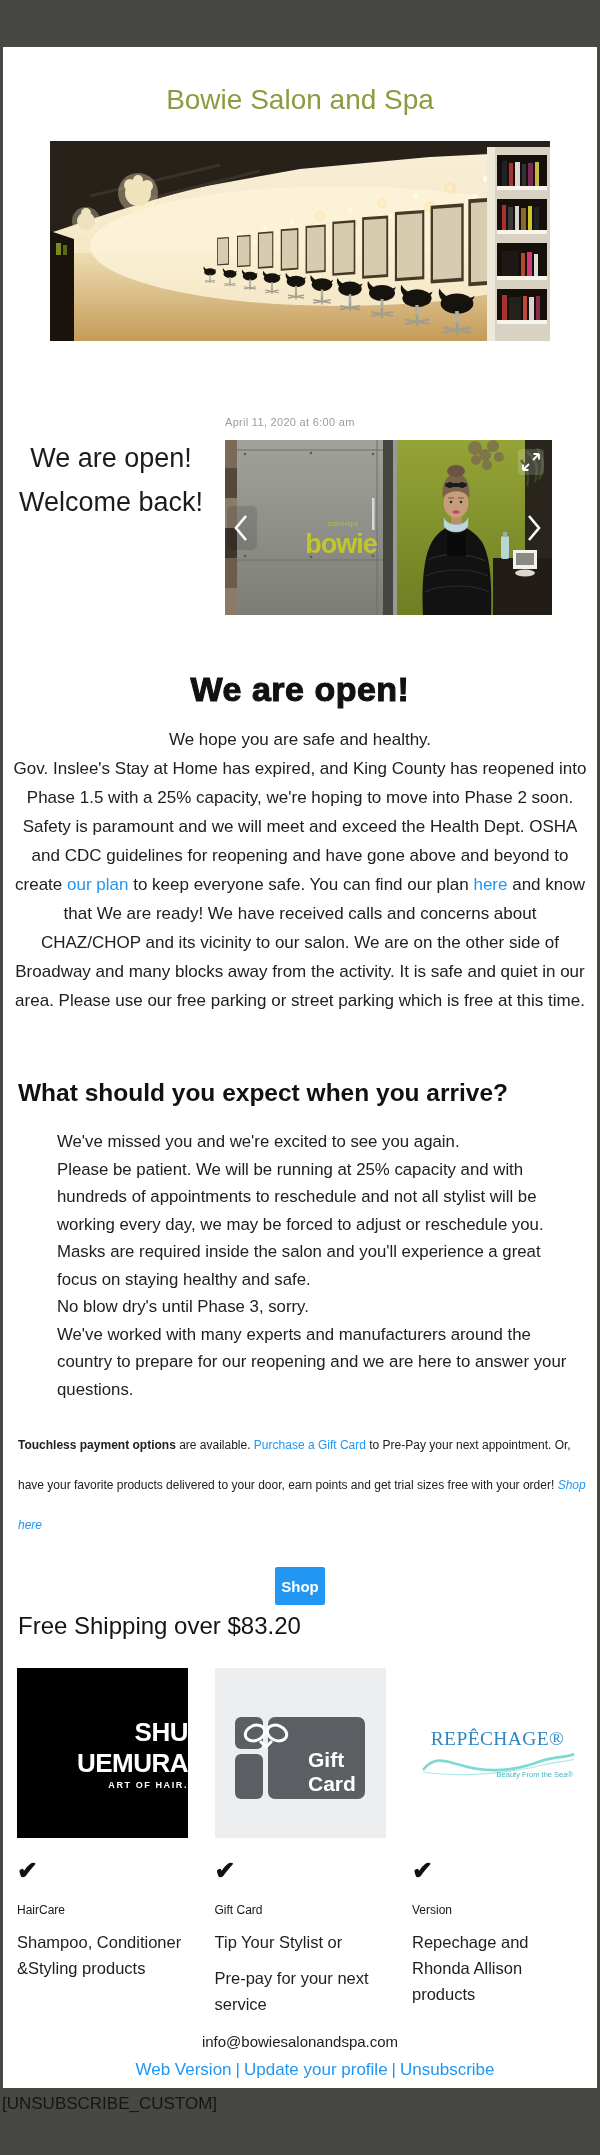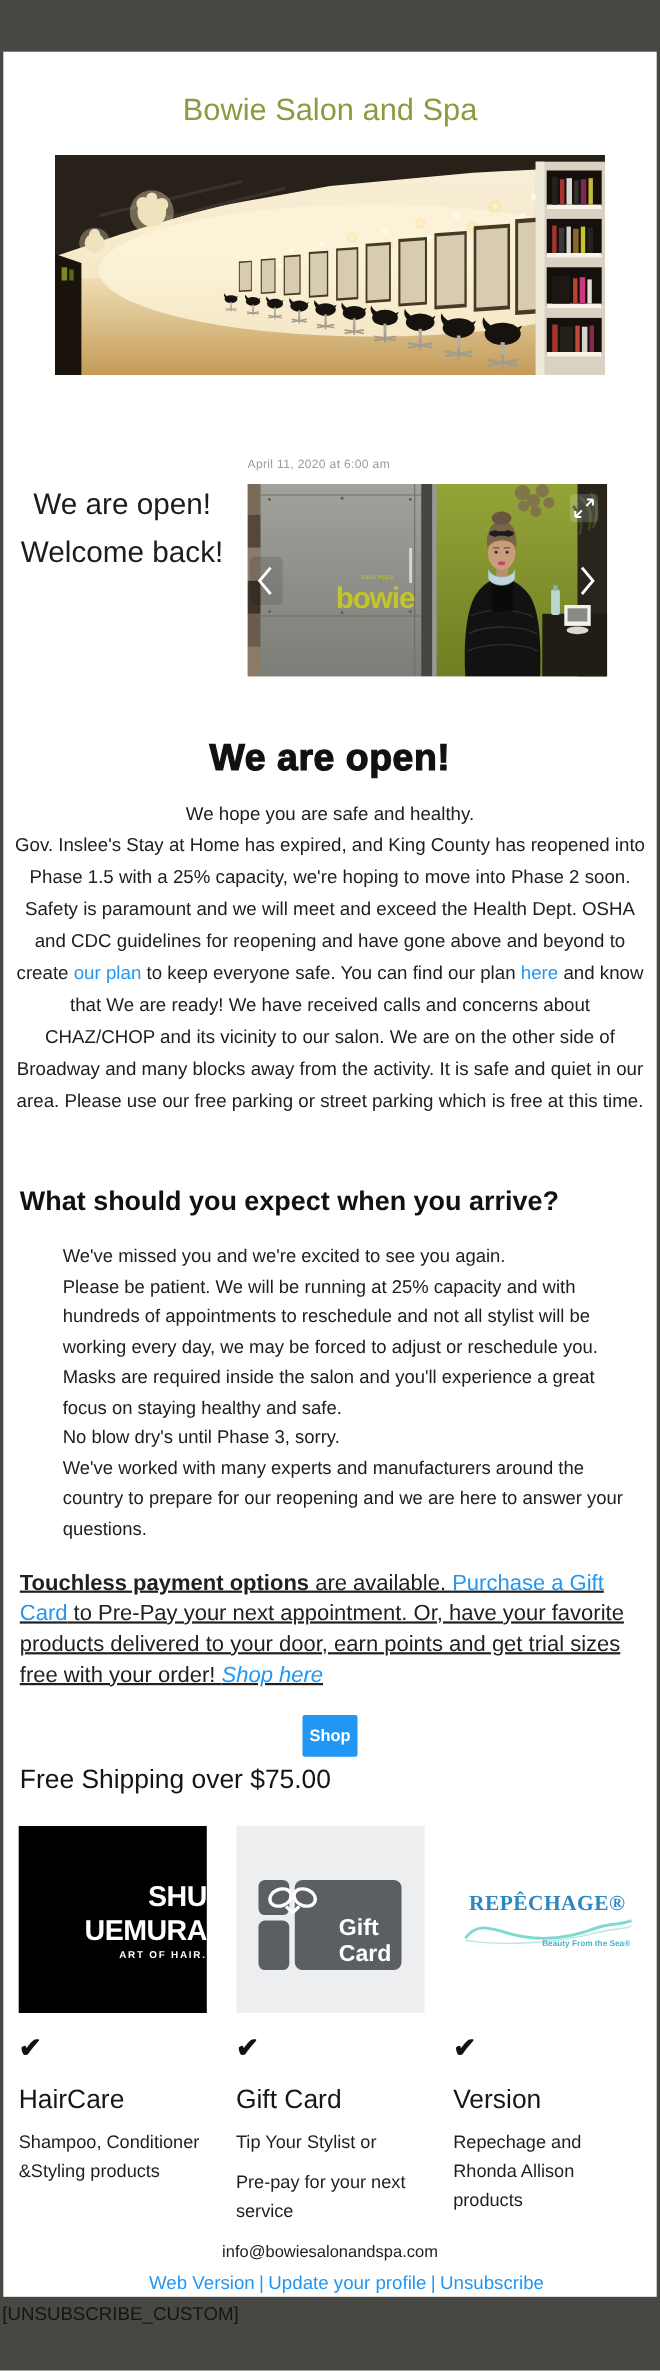--- a/index.html
+++ b/index.html
@@ -26,43 +26,43 @@
 
   a { color: #2196f3; text-decoration: none; }
   .italic { font-style: italic; }
 
   .intro { margin: 16px auto 0; width: 574px; text-align: center; font-size: 17px; line-height: 29px; }
   .intro .line { display: block; }
 
   .expect-h { margin: 64px 0 0 15px; font-size: 24.5px; font-weight: bold; color: #111; }
   .expect-list { margin: 21px 0 0 54px; width: 528px; font-size: 16.8px; line-height: 27.5px; }
 
-  .payment { margin: 22px 0 0 15px; width: 572px; font-size: 20px; line-height: 28px; text-decoration: underline; }
+  .payment { margin: 22px 0 0 15px; width: 572px; font-size: 12px; line-height: 40px; }
 
   .shop-btn { display: block; margin: 22px auto 0; width: 50px; height: 38px; background: #2196f3; color: #fff;
     font-family: inherit; font-size: 15px; font-weight: bold; border: none; border-radius: 2px; cursor: pointer; }
 
   .store-line { margin: 25px 0 0 15px; font-size: 17px; }
   .shipping { margin: 7px 0 0 15px; font-size: 24px; color: #141414; }
 
   .boxes { display: flex; justify-content: space-between; margin: 28px 14px 0; }
   .pbox { width: 171px; height: 170px; }
   .pbox.shu { background: #000; display: flex; align-items: center; justify-content: center; }
   .shu-inner { text-align: right; }
   .shu-main { color: #fff; font-weight: bold; font-size: 26px; letter-spacing: -.5px; }
   .shu-sub  { color: #fff; font-weight: bold; font-size: 9px; letter-spacing: 1.6px; margin-top: 1px; }
   .pbox.gift { background: #edeef0; display: flex; align-items: center; justify-content: center; }
-  .pbox.rep { background: #fff; display: flex; flex-direction: column; align-items: center; justify-content: center; font-weight: bold; }
+  .pbox.rep { background: #fff; display: flex; flex-direction: column; align-items: center; justify-content: center; }
   .rep-logo { font-family: "Liberation Serif", serif; color: #2d86c4; font-size: 19.5px; letter-spacing: .4px; white-space: nowrap; }
   .rep-tag { color: #45b7c8; font-size: 7.5px; align-self: flex-end; margin: -6px 10px 0 0; }
 
   .cats { display: flex; justify-content: space-between; margin: 17px 14px 0; }
   .cat { width: 171px; }
   .check { font-size: 25px; font-weight: bold; color: #111; line-height: 30px; }
-  .cat-h { margin-top: 18px; font-size: 24px; font-weight: normal; color: #161616; }
+  .cat-h { margin-top: 18px; font-size: 12px; font-weight: normal; color: #161616; }
   .cat-p { margin-top: 12px; font-size: 16.5px; line-height: 26px; color: #1e1e1e; white-space: pre-wrap; }
   .cat-p + .cat-p { margin-top: 10px; }
 
   .f-email { margin-top: 16px; text-align: center; font-size: 15px; }
   .f-links { margin-top: 10px; text-align: center; font-size: 17px; color: #2196f3; padding-left: 30px; }
   .f-links .sep { color: #2196f3; padding: 0 4px; }
 
   .unsub { margin: 6px 0 0 2px; font-size: 17px; color: #151515; }
 </style>
 </head>
@@ -347,21 +347,21 @@
     <div>No blow dry's until Phase 3, sorry.</div>
     <div>We've worked with many experts and manufacturers around the country to prepare for our reopening and we are here to answer your questions.</div>
   </div>
 
   <p class="payment">
     <b>Touchless payment options</b><span> are available. </span><a href="#">Purchase a Gift Card</a><span> to Pre-Pay your next appointment. Or, have your favorite products delivered to your door, earn points and get trial sizes free with your order! </span><a href="#" class="italic">Shop here</a>
   </p>
 
   <button class="shop-btn">Shop</button>
 
-  <div class="shipping">Free Shipping over $75.00</div>
+  <div class="shipping">Free Shipping over $83.20</div>
 
   <div class="boxes">
     <div class="pbox shu">
       <div class="shu-inner">
         <div class="shu-main">SHU UEMURA</div>
         <div class="shu-sub">ART OF HAIR.</div>
       </div>
     </div>
     <div class="pbox gift">
       <svg width="140" height="100" viewBox="0 0 140 100">

